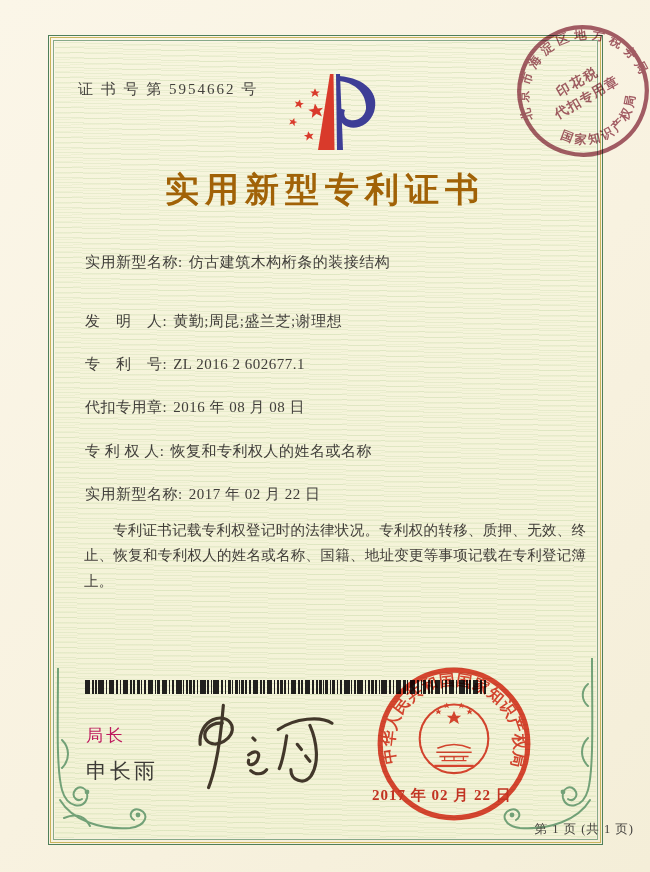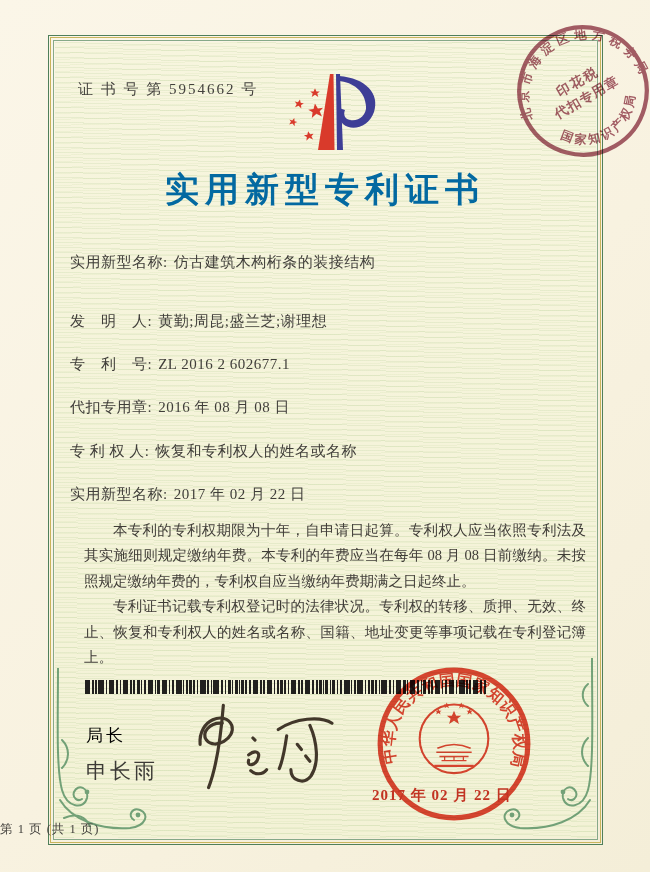--- a/index.html
+++ b/index.html
@@ -17,38 +17,38 @@
   .frame::after{content:"";position:absolute;inset:4px;border:1px solid #86a988;pointer-events:none;}
   .inner-bg{
     position:absolute;inset:6px;
     background:
       repeating-linear-gradient(1.5deg, rgba(150,190,120,.16) 0 1px, transparent 1px 5px),
       repeating-linear-gradient(-1.5deg, rgba(176,205,135,.12) 0 1px, transparent 1px 6px),
       linear-gradient(#f7f5de,#f3f2d6);
   }
   .abs{position:absolute;}
   .cert-no{left:70px;top:80px;font-size:15px;letter-spacing:2px;color:#44423e;margin-left:8px;}
-  .title{left:0;right:0;top:167px;text-align:center;font-size:34px;font-weight:700;letter-spacing:6px;color:#0369a1;}
-  .field{left:70px;font-size:15px;color:#403e3a;letter-spacing:.5px;white-space:nowrap;}
+  .title{left:0;right:0;top:167px;text-align:center;font-size:34px;font-weight:700;letter-spacing:6px;color:#a16207;}
+  .field{left:85px;font-size:15px;color:#403e3a;letter-spacing:.5px;white-space:nowrap;}
   .field .lab{margin-right:6px;}
   .bodytext{left:84px;top:518px;width:502px;font-size:14.5px;line-height:25.4px;text-align:justify;color:#403d38;}
   .bodytext p{margin:0;text-indent:2em;}
   .barcode{left:85px;top:680px;width:402px;height:14px;z-index:1;
     background:
       repeating-linear-gradient(90deg,#21201e 0 1.5px,transparent 1.5px 3.5px),
       repeating-linear-gradient(90deg,#21201e 0 1px,transparent 1px 8px),
       repeating-linear-gradient(90deg,#21201e 0 2.5px,transparent 2.5px 13px);
   }
-  .signer-title{left:86px;top:724px;font-size:17px;letter-spacing:3px;color:#000000;}
+  .signer-title{left:86px;top:724px;font-size:17px;letter-spacing:3px;color:#be185d;}
   .signer-name{left:86px;top:757px;font-size:21px;letter-spacing:3px;color:#3c3a36;}
   .signature{left:182px;top:700px;z-index:4;}
   .seal{left:376px;top:666px;z-index:3;opacity:.93;mix-blend-mode:multiply;}
   .seal-date{left:372px;top:786px;z-index:5;font-size:15px;letter-spacing:1px;color:#c23423;font-weight:700;}
   .stamp{left:514px;top:22px;z-index:6;transform:rotate(-30deg);opacity:.88;mix-blend-mode:multiply;}
-  .footer{left:0;right:16px;top:821px;text-align:left;font-size:12.5px;letter-spacing:1px;color:#44423e;}
+  .footer{left:0;right:16px;top:821px;text-align:right;font-size:12.5px;letter-spacing:1px;color:#44423e;}
   .flourish-left{left:52px;top:668px;z-index:0;}
   .flourish-right{right:52px;top:658px;z-index:0;transform:scaleX(-1);}
   .logo{left:266px;top:66px;}
 </style>
 </head>
 <body>
 
 <div class="paper"></div>
 
 <div class="frame">
@@ -108,21 +108,20 @@
   <span class="lab">代扣专用章:</span><span>2016 年 08 月 08 日</span>
 </div>
 <div class="abs field" style="top:442px">
   <span class="lab">专 利 权 人:</span><span>恢复和专利权人的姓名或名称</span>
 </div>
 <div class="abs field" style="top:485px">
   <span class="lab">实用新型名称:</span><span>2017 年 02 月 22 日</span>
 </div>
 
 <div class="abs bodytext">
-  <p>本专利的专利权期限为十年，自申请日起算。专利权人应当依照专利法及其实施细则规定缴纳年费。本专利的年费应当在每年 08 月 08 日前缴纳。未按照规定缴纳年费的，专利权自应当缴纳年费期满之日起终止。</p>
   <p>专利证书记载专利权登记时的法律状况。专利权的转移、质押、无效、终止、恢复和专利权人的姓名或名称、国籍、地址变更等事项记载在专利登记簿上。</p>
 </div>
 
 <div class="abs barcode"></div>
 
 <div class="abs signer-title">局长</div>
 <div class="abs signer-name">申长雨</div>
 
 <svg class="abs signature" width="165" height="95" viewBox="0 0 150 90">
   <g fill="none" stroke="#42372a" stroke-width="3" stroke-linecap="round" stroke-linejoin="round">

